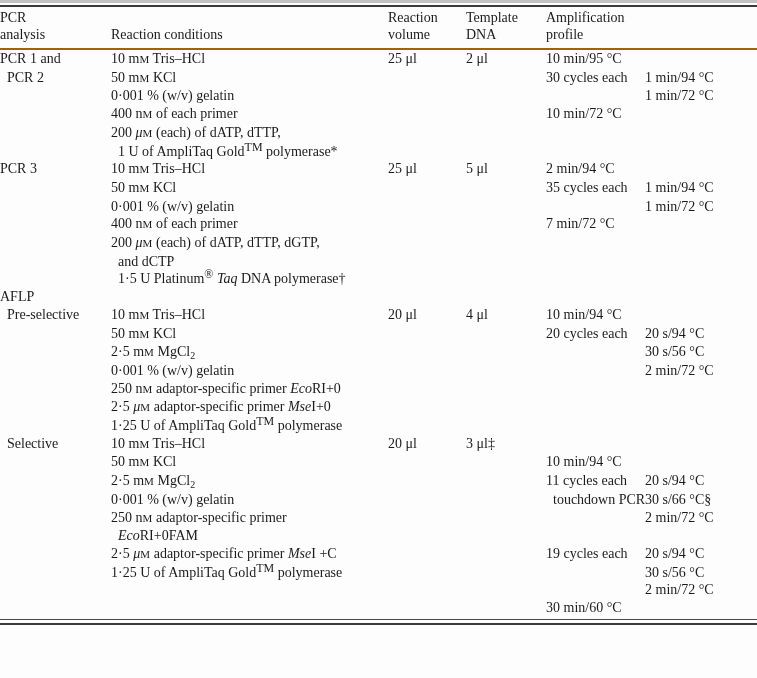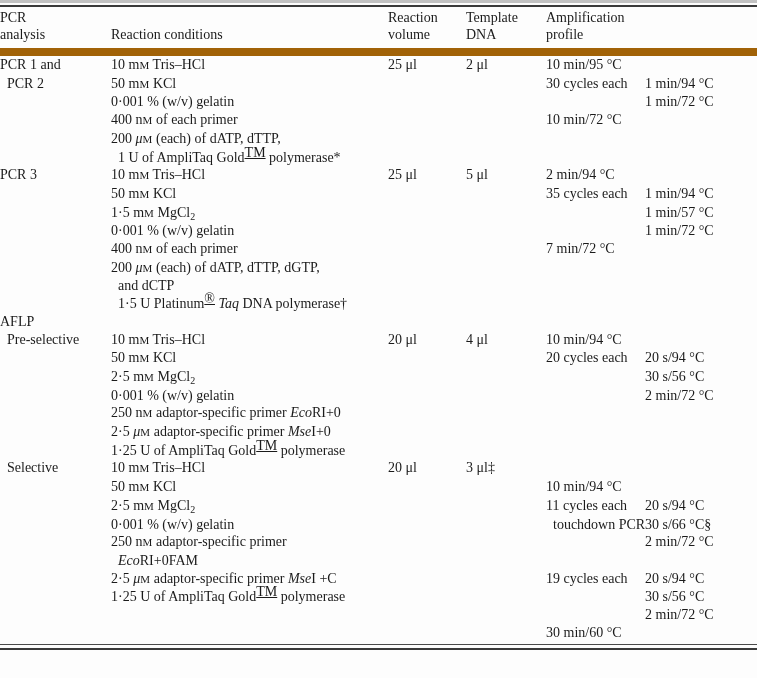--- a/index.html
+++ b/index.html
@@ -18,31 +18,31 @@
   .rule-dark  { height:2px; background:#3a3a3a; }
   .rule-thin  { height:1px; background:#4a4a4a; }
   .gap2 { height:2px; } .gap3 { height:3px; }
   table.pcr {
     border-collapse:collapse; table-layout:fixed;
     width:757px; margin:0;
   }
   table.pcr th {
     font-weight:normal; text-align:left; vertical-align:top;
     padding:2px 0 5px 0; line-height:17px; font-size:14px;
-    border-bottom:8px solid #a16207; white-space:pre;
+    border-bottom:2px solid #a16207; white-space:pre;
   }
   table.pcr td {
     padding:0; vertical-align:top; text-align:left;
     line-height:17.7px; font-size:14px; white-space:pre; overflow:visible;
   }
   td.pad-first { padding-top:5px; }
   .s-i   { font-style:italic; }
   .s-sc  { font-size:11px; letter-spacing:0.2px; }
   .s-sub { font-size:10px; vertical-align:-3px; line-height:0; }
-  .s-sup { font-size:14px;  vertical-align:5px;  line-height:0;text-decoration:underline; }
+  .s-sup { font-size:12px;  vertical-align:5px;  line-height:0; }
 </style>
 </head>
 <body>
 
 <div class="page">
   <div class="rule rule-gray"></div>
   <div class="gap2"></div>
   <div class="rule rule-dark"></div>
 
   <table class="pcr">
@@ -123,28 +123,20 @@
         <tr>
           <td></td>
           <td>50 m<span class="s-sc">M</span> KCl</td>
           <td></td>
           <td></td>
           <td>35 cycles each</td>
           <td>1 min/94 °C</td>
         </tr>
         <tr>
           <td></td>
-          <td>1·5 m<span class="s-sc">M</span> MgCl<span class="s-sub">2</span></td>
-          <td></td>
-          <td></td>
-          <td></td>
-          <td>1 min/57 °C</td>
-        </tr>
-        <tr>
-          <td></td>
           <td>0·001 % (w/v) gelatin</td>
           <td></td>
           <td></td>
           <td></td>
           <td>1 min/72 °C</td>
         </tr>
         <tr>
           <td></td>
           <td>400 n<span class="s-sc">M</span> of each primer</td>
           <td></td>

